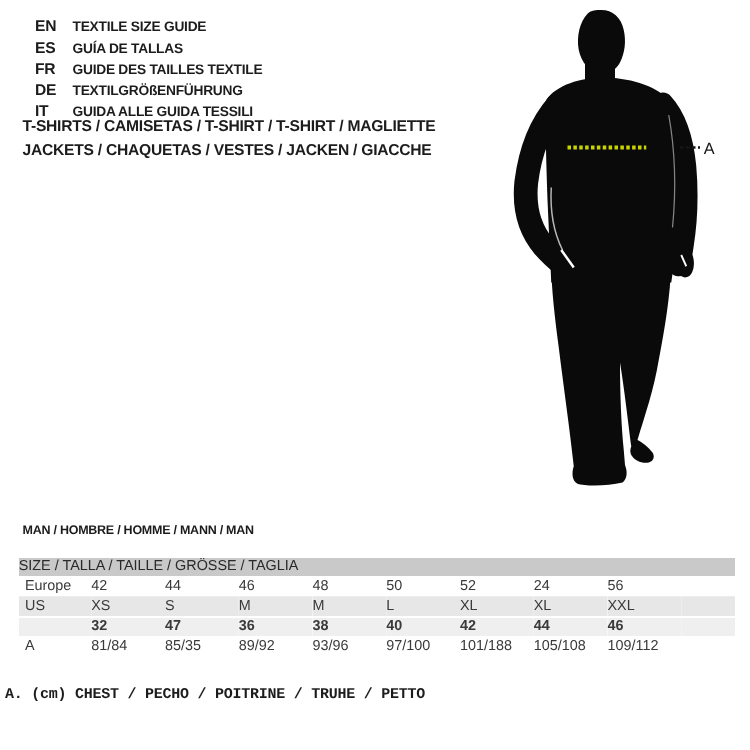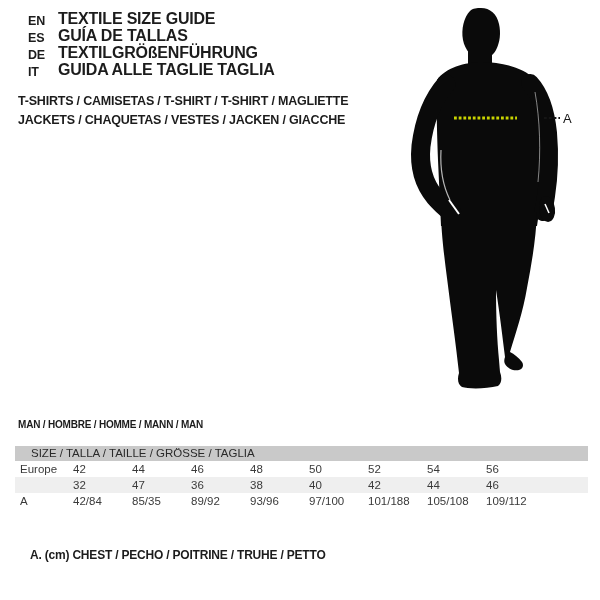--- a/index.html
+++ b/index.html
@@ -17,67 +17,71 @@
     position:relative;
     background:#ffffff;
     font-family:"Liberation Sans", sans-serif;
     color:var(--text);
     overflow:hidden;
   }
   
   .lang-list{position:absolute;left:28px;top:11px;}
   .lang-row{display:flex;height:17px;align-items:flex-end;}
   .lang-code{width:30px;font-size:12.5px;font-weight:700;letter-spacing:-0.2px;}
-  .lang-label{font-size:16px;font-weight:700;letter-spacing:-0.2px;}
+  .lang-label{font-size:11px;font-weight:700;letter-spacing:-0.2px;}
   
   .categories{position:absolute;left:18px;top:92px;}
   .cat-line{font-size:12.5px;font-weight:700;letter-spacing:-0.2px;line-height:19px;}
   
   .figure-svg{position:absolute;left:0;top:0;width:600px;height:600px;}
   .chest-dash{stroke:var(--accent);stroke-width:3.2;stroke-dasharray:2.8 1.9;}
   .ext-dash{stroke:#151515;stroke-width:2;stroke-dasharray:2.8 2;}
   .measure-a{font-family:"Liberation Sans", sans-serif;font-size:13px;fill:#151515;}
   
   .section-title{position:absolute;left:18px;top:419px;font-size:10px;font-weight:700;letter-spacing:-0.2px;}
   
   .size-table-wrap{position:absolute;left:15px;top:446px;width:573px;}
   table{border-collapse:collapse;width:100%;table-layout:fixed;}
   td{font-size:11.5px;color:var(--table-text);text-align:left;vertical-align:middle;
      overflow:hidden;white-space:nowrap;}
   tr{height:16px;}
   tr.t-header{height:15px;}
   tr.t-header td{
     background:var(--table-header-bg);color:#2a2a2a;text-align:left;
-    padding-left:16px;border-bottom:1px solid #fff;
+    padding-left:0;border-bottom:1px solid #fff;
   }
   td.lbl{text-align:left;padding-left:5px;}
   tr.r-gray td{background:var(--row-gray);border-bottom:1px solid #fff;}
-  tr.r-gray-light td{background:var(--row-gray-light);border-bottom:1px solid #fff;}
+  tr.r-gray-light td{background:var(--row-gray-light);border-bottom:1px solid #fff;font-weight:bold;}
   
-  .footnote{position:absolute;left:30px;top:548px;font-size:12px;font-weight:700;letter-spacing:-0.2px;}
+  .footnote{position:absolute;left:4px;top:548px;font-size:12px;font-weight:700;letter-spacing:-0.2px;font-family:Liberation Mono, monospace;}
 </style>
 </head>
 <body>
 
 <div class="lang-list">
   <div class="lang-row">
     <span class="lang-code">EN</span>
     <span class="lang-label">TEXTILE SIZE GUIDE</span>
   </div>
   <div class="lang-row">
     <span class="lang-code">ES</span>
     <span class="lang-label">GUÍA DE TALLAS</span>
   </div>
   <div class="lang-row">
+    <span class="lang-code">FR</span>
+    <span class="lang-label">GUIDE DES TAILLES TEXTILE</span>
+  </div>
+  <div class="lang-row">
     <span class="lang-code">DE</span>
     <span class="lang-label">TEXTILGRÖßENFÜHRUNG</span>
   </div>
   <div class="lang-row">
     <span class="lang-code">IT</span>
-    <span class="lang-label">GUIDA ALLE TAGLIE TAGLIA</span>
+    <span class="lang-label">GUIDA ALLE GUIDA TESSILI</span>
   </div>
 </div>
 
 <div class="categories">
   <div class="cat-line">T-SHIRTS / CAMISETAS / T-SHIRT / T-SHIRT / MAGLIETTE</div>
   <div class="cat-line">JACKETS / CHAQUETAS / VESTES / JACKEN / GIACCHE</div>
 </div>
 
 <svg class="figure-svg" viewBox="0 0 600 600" xmlns="http://www.w3.org/2000/svg">
   <g fill="#0a0a0a">
@@ -119,39 +123,51 @@
       <td colspan="10">SIZE / TALLA / TAILLE / GRÖSSE / TAGLIA</td>
     </tr>
     <tr>
       <td class="lbl">Europe</td>
       <td>42</td>
       <td>44</td>
       <td>46</td>
       <td>48</td>
       <td>50</td>
       <td>52</td>
-      <td>54</td>
+      <td>24</td>
       <td>56</td>
+      <td></td>
+    </tr>
+    <tr class="r-gray">
+      <td class="lbl">US</td>
+      <td>XS</td>
+      <td>S</td>
+      <td>M</td>
+      <td>M</td>
+      <td>L</td>
+      <td>XL</td>
+      <td>XL</td>
+      <td>XXL</td>
       <td></td>
     </tr>
     <tr class="r-gray-light">
       <td class="lbl"></td>
       <td>32</td>
       <td>47</td>
       <td>36</td>
       <td>38</td>
       <td>40</td>
       <td>42</td>
       <td>44</td>
       <td>46</td>
       <td></td>
     </tr>
     <tr>
       <td class="lbl">A</td>
-      <td>42/84</td>
+      <td>81/84</td>
       <td>85/35</td>
       <td>89/92</td>
       <td>93/96</td>
       <td>97/100</td>
       <td>101/188</td>
       <td>105/108</td>
       <td>109/112</td>
       <td></td>
     </tr>
   </tbody>

